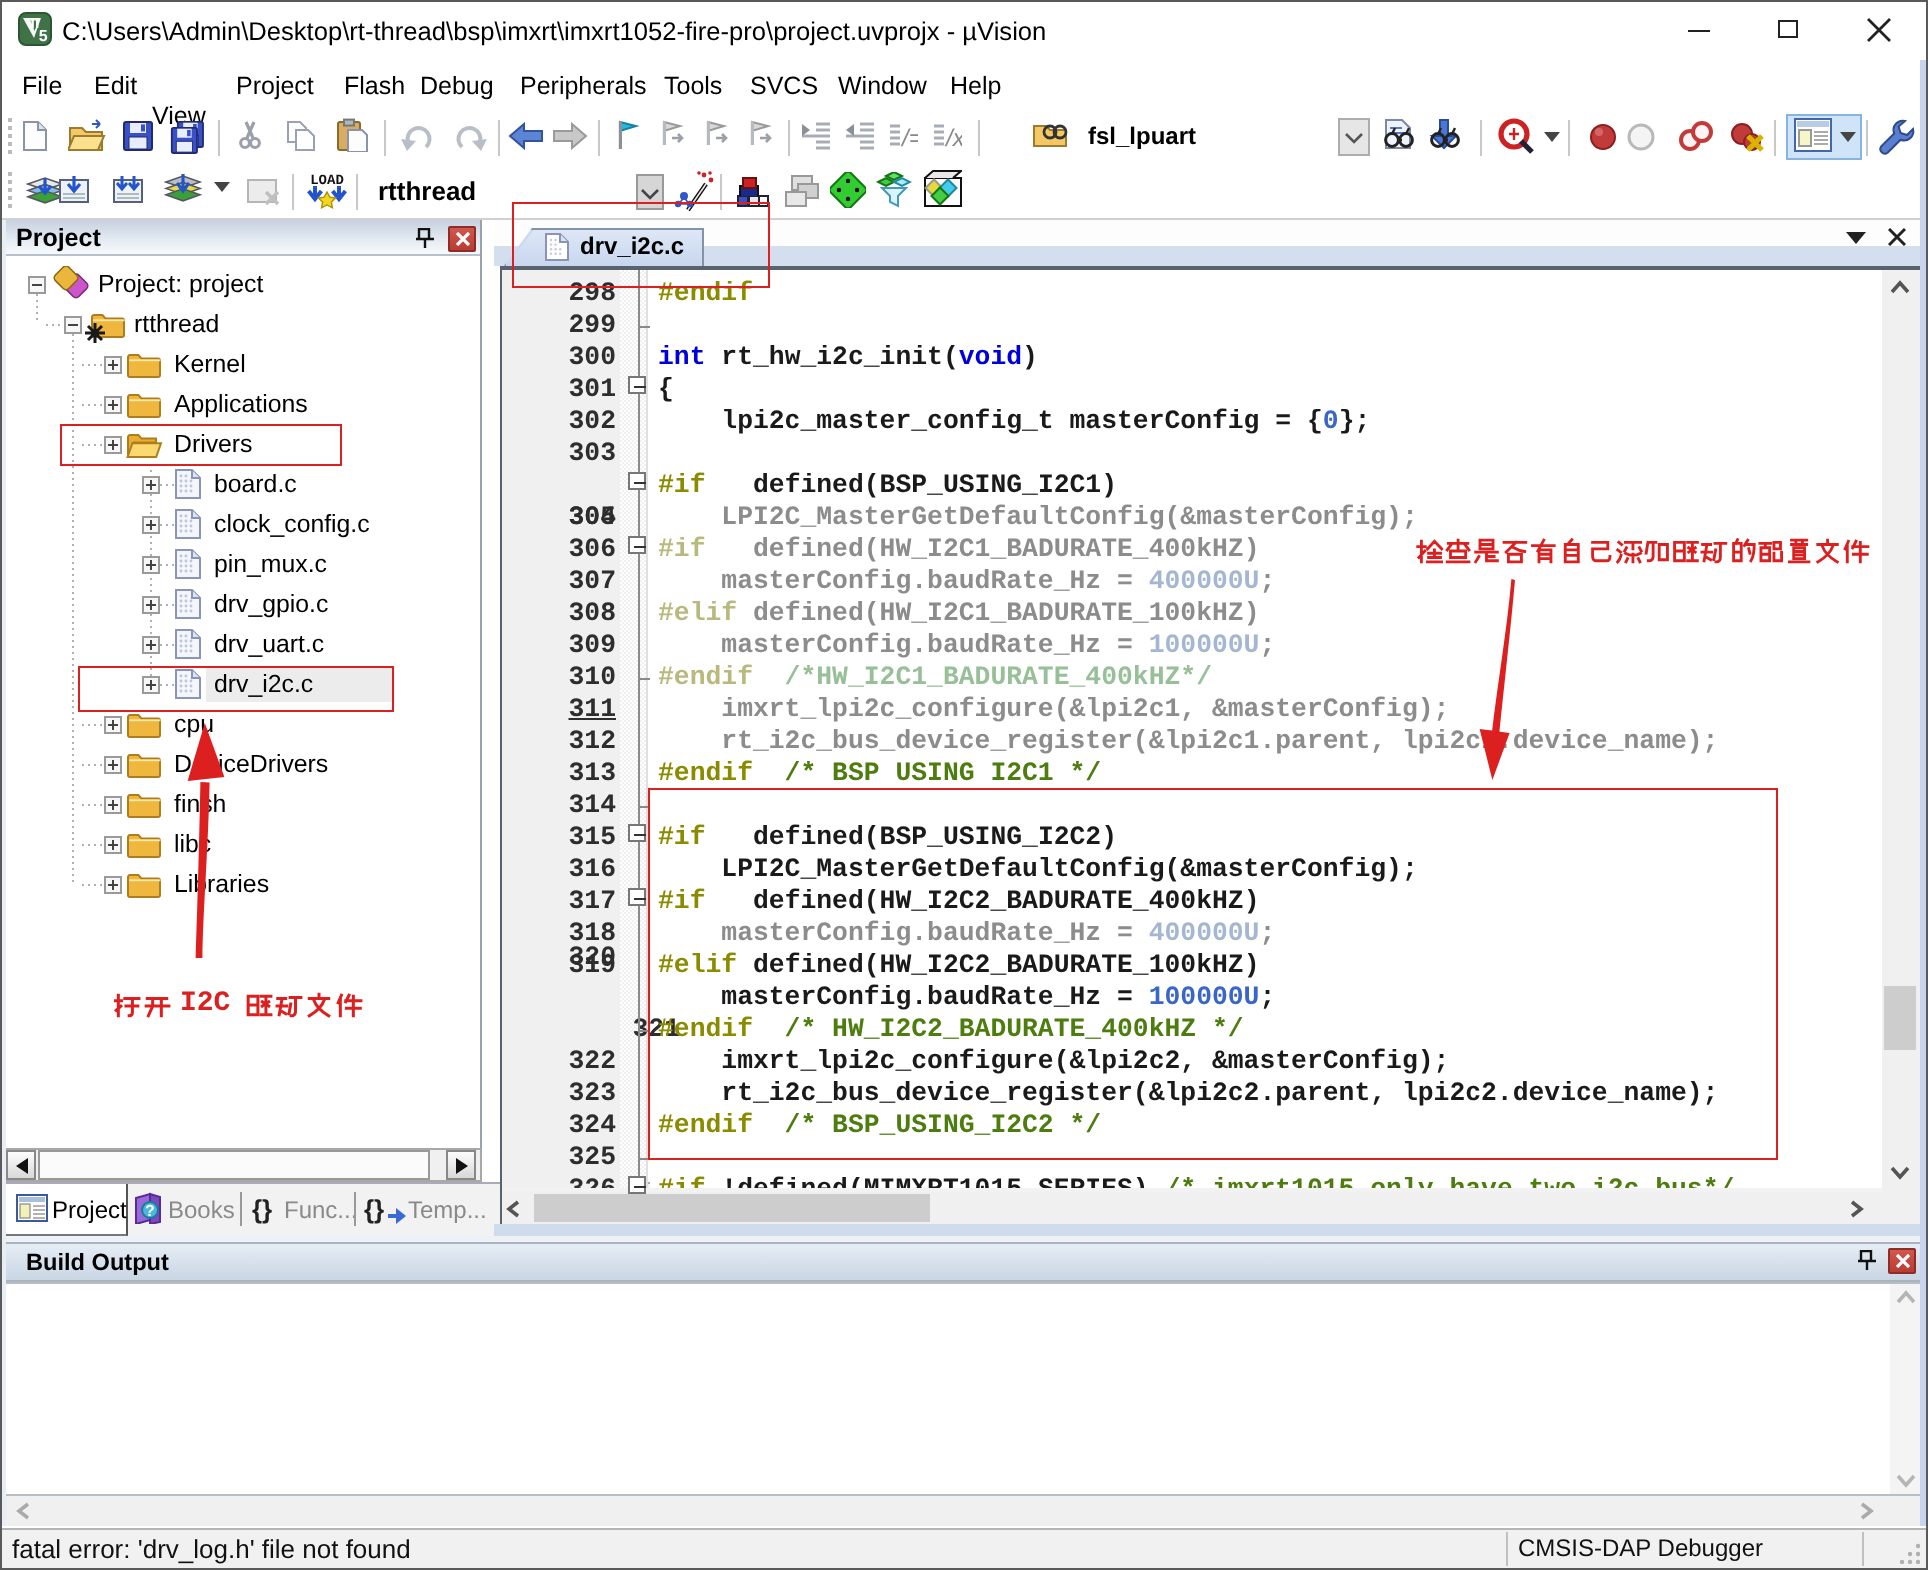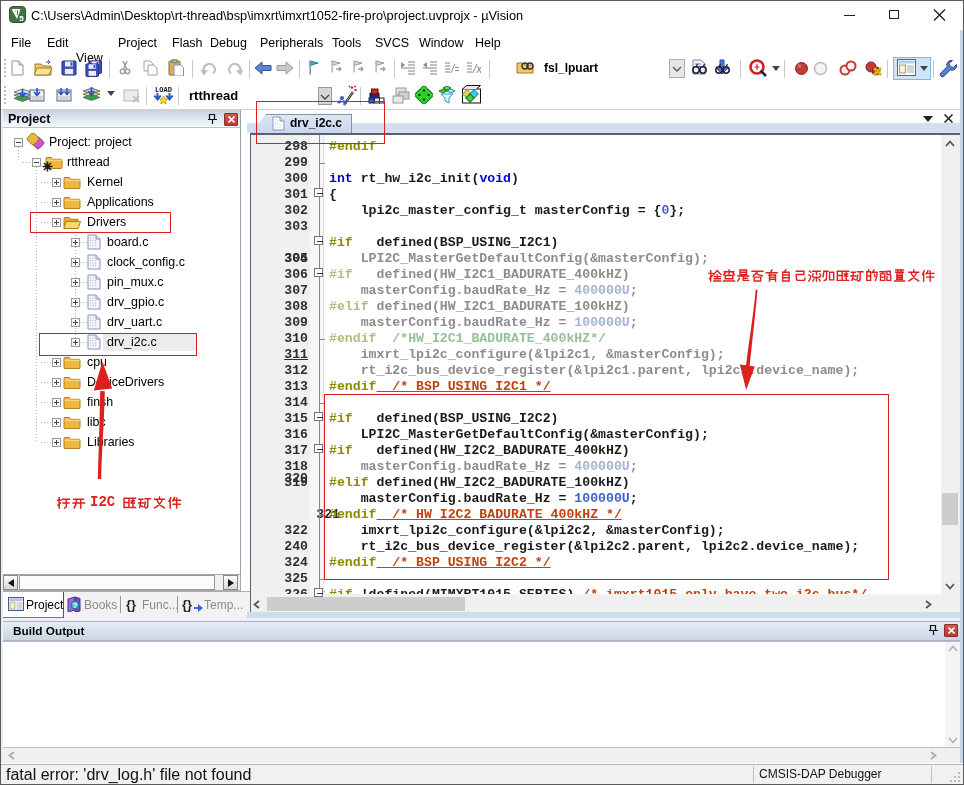--- a/index.html
+++ b/index.html
@@ -1,20 +1,20 @@
 <!DOCTYPE html>
 <html><head><meta charset="utf-8">
 <style>
 *{margin:0;padding:0;box-sizing:border-box;}
 html,body{width:964px;height:785px;overflow:hidden;}
 body{font-family:"Liberation Sans",sans-serif;background:#fff;position:relative;}
 .ab{position:absolute;}
 .mono{font-family:"Liberation Mono",monospace;}
 
-.pp{color:#8b8b00;} .pi{color:#b9b97e;} .cm{color:#c2410c;text-decoration:underline;} .ci{color:#98c098;}
+.pp{color:#8b8b00;} .pi{color:#b9b97e;} .cm{color:#4d7c0f;} .ci{color:#98c098;}
 .gr{color:#8c8c8c;} .nm{color:#3a66c8;} .ni{color:#a4b6d2;} .kw{color:#0000d8;} .tx{color:#1a1a1a;}
 .sep1{position:absolute;top:60px;width:1px;height:18px;background:#c8c8c8;}
 .sep2{position:absolute;top:87px;width:1px;height:18px;background:#c8c8c8;}
 .crow{position:absolute;left:0;width:616px;height:16px;line-height:16px;white-space:pre;font-size:13.2px;font-weight:bold;font-family:"Liberation Mono",monospace;}
 .lnum{position:absolute;right:4px;width:57px;height:16px;line-height:16px;text-align:right;font-size:13.2px;font-weight:bold;color:#2d2d2d;font-family:"Liberation Mono",monospace;}
 .trow{position:absolute;font-size:12.4px;color:#000;height:18px;line-height:18px;white-space:pre;}
 .menu{position:absolute;top:31px;height:24px;line-height:24px;font-size:12.5px;color:#000;}
 .fbox{position:absolute;width:9px;height:9px;background:#f7f7f7;border:1px solid #9a9a9a;}
 .fbox:before{content:"";position:absolute;left:1px;right:1px;top:3px;height:1px;background:#444;}
 .fbox.plus:after{content:"";position:absolute;top:1px;bottom:1px;left:3px;width:1px;background:#444;}
@@ -656,21 +656,21 @@
     <div class="lnum" style="left:0px;top:324px;">318</div>
     <div class="crow" style="left:78px;top:324px;"><span class="gr">    masterConfig.baudRate_Hz = </span><span class="ni">400000U</span><span class="gr">;</span></div>
     <div class="lnum" style="left:0px;top:340px;">319</div>
     <div class="crow" style="left:78px;top:340px;"><span class="pp">#elif</span><span class="tx"> defined(HW_I2C2_BADURATE_100kHZ)</span></div>
     <div class="lnum" style="left:0px;top:336px;">320</div>
     <div class="crow" style="left:78px;top:356px;"><span class="tx">    masterConfig.baudRate_Hz = </span><span class="nm">100000U</span><span class="tx">;</span></div>
     <div class="lnum" style="left:0px;top:372px;margin-left:32px;">321</div>
     <div class="crow" style="left:78px;top:372px;"><span class="pp">#endif</span><span class="cm">  /* HW_I2C2_BADURATE_400kHZ */</span></div>
     <div class="lnum" style="left:0px;top:388px;">322</div>
     <div class="crow" style="left:78px;top:388px;"><span class="tx">    imxrt_lpi2c_configure(&amp;lpi2c2, &amp;masterConfig);</span></div>
-    <div class="lnum" style="left:0px;top:404px;">240</div>
+    <div class="lnum" style="left:0px;top:404px;">323</div>
     <div class="crow" style="left:78px;top:404px;"><span class="tx">    rt_i2c_bus_device_register(&amp;lpi2c2.parent, lpi2c2.device_name);</span></div>
     <div class="lnum" style="left:0px;top:420px;">324</div>
     <div class="crow" style="left:78px;top:420px;"><span class="pp">#endif</span><span class="cm">  /* BSP_USING_I2C2 */</span></div>
     <div class="lnum" style="left:0px;top:436px;">325</div>
     <div class="lnum" style="left:0px;top:452px;">326</div>
     <div class="crow" style="left:78px;top:452px;"><span class="pp">#if</span><span class="tx"> !defined(MIMXRT1015_SERIES) </span><span class="cm">/* imxrt1015 only have two i2c bus*/</span></div>
   </div>
 <div class="ab" style="left:319px;top:135px;width:1px;height:459px;background:#8a8a8a;"></div>
 <div class="ab" style="left:319px;top:163px;width:6px;height:1px;background:#8a8a8a;"></div>
 <div class="ab" style="left:319px;top:339px;width:6px;height:1px;background:#8a8a8a;"></div>
@@ -708,21 +708,21 @@
     <path d="M1 1 L5 5.5 L9 1" stroke="#b5b5b5" stroke-width="1.8" fill="none"></path>
   </svg>
 <div class="ab" style="left:2px;top:748px;width:960px;height:15px;background:#f0f0f0;"></div>
 <svg class="ab" style="left:8px;top:751px;" width="7" height="9" viewBox="0 0 7 9">
     <path d="M6 1 L1.5 4.5 L6 8" stroke="#aaa" stroke-width="1.8" fill="none"></path>
   </svg>
 <svg class="ab" style="left:930px;top:751px;" width="7" height="9" viewBox="0 0 7 9">
     <path d="M1 1 L5.5 4.5 L1 8" stroke="#aaa" stroke-width="1.8" fill="none"></path>
   </svg>
 <div class="ab" style="left:0px;top:764px;width:964px;height:21px;background:#f1f1f1;border-top:1px solid #b5b5b5;"></div>
-<div class="ab" style="left:6px;top:764px;height:21px;line-height:21px;font-size:16px;color:#111;">fatal error: 'drv_log.h' file not found</div>
+<div class="ab" style="left:6px;top:764px;height:21px;line-height:21px;font-size:13px;color:#111;">fatal error: 'drv_log.h' file not found</div>
 <div class="ab" style="left:753px;top:766px;width:1px;height:17px;background:#c0c0c0;"></div>
 <div class="ab" style="left:759px;top:764px;height:21px;line-height:21px;font-size:12px;color:#111;">CMSIS-DAP Debugger</div>
 <div class="ab" style="left:931px;top:766px;width:1px;height:17px;background:#c0c0c0;"></div>
 <svg class="ab" style="left:948px;top:770px;" width="12" height="12" viewBox="0 0 12 12">
     <circle cx="11" cy="3" r="1.1" fill="#b0b0b0"></circle>
     <circle cx="7" cy="7" r="1.1" fill="#b0b0b0"></circle>
     <circle cx="11" cy="7" r="1.1" fill="#b0b0b0"></circle>
     <circle cx="3" cy="11" r="1.1" fill="#b0b0b0"></circle>
     <circle cx="7" cy="11" r="1.1" fill="#b0b0b0"></circle>
     <circle cx="11" cy="11" r="1.1" fill="#b0b0b0"></circle>

